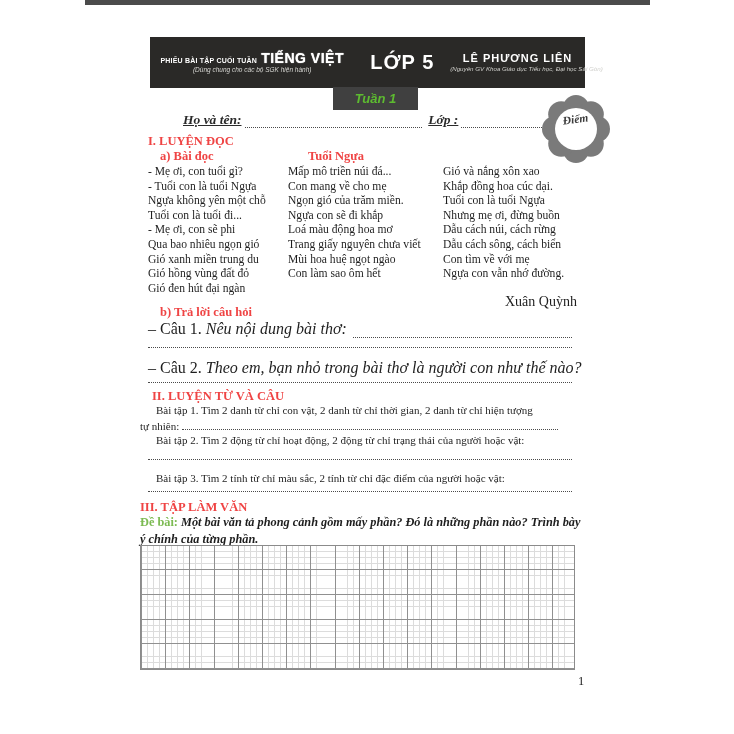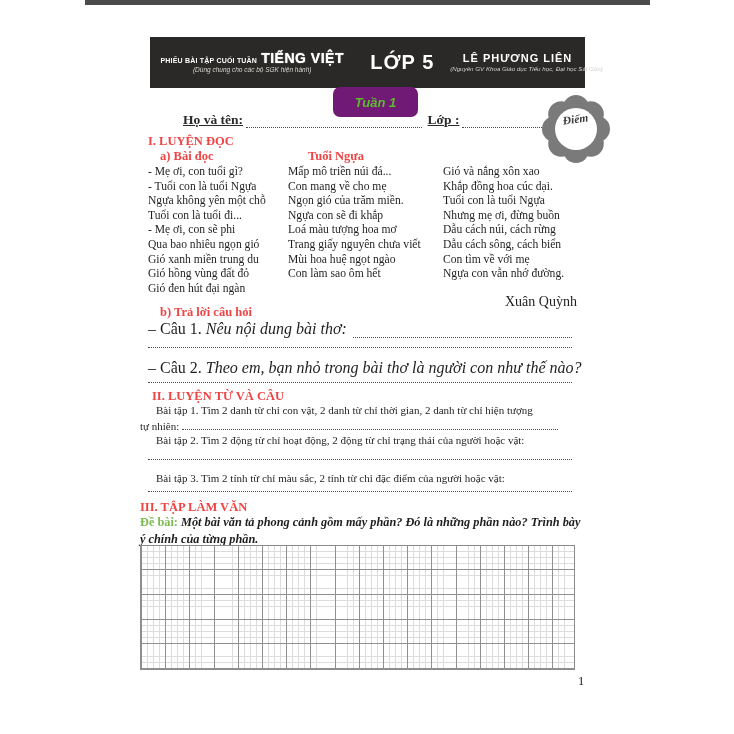--- a/index.html
+++ b/index.html
@@ -18,28 +18,28 @@
   .series-label{font-size:7px;font-weight:bold;letter-spacing:.2px;white-space:nowrap;}
   .series-logo{font-size:14px;font-weight:800;letter-spacing:.5px;white-space:nowrap;
                text-shadow:0 0 1px #fff;}
   .series-note{font-size:6.5px;font-style:italic;color:#d8d8d4;margin-top:2px;white-space:nowrap;}
   .hb-center{width:22%;text-align:center;font-size:20px;font-weight:900;letter-spacing:1px;white-space:nowrap;}
   .hb-right{width:31%;text-align:center;line-height:1.2;}
   .author-name{font-size:11px;font-weight:bold;letter-spacing:1px;white-space:nowrap;}
   .author-note{font-size:6.2px;font-style:italic;color:#cfcfcb;white-space:nowrap;}
 
   
-  .week-badge{left:333px;top:87px;width:85px;height:30px;background:#701a75;
+  .week-badge{left:333px;top:87px;width:85px;height:23px;background:#404040;
               display:flex;align-items:center;justify-content:center;
               font-family:"Liberation Sans","DejaVu Sans",sans-serif;
-              font-weight:bold;font-style:italic;font-size:13px;color:#5dbb30;border-radius:7px;}
+              font-weight:bold;font-style:italic;font-size:13px;color:#5dbb30;}
 
   
   .student-line{left:183px;top:112px;width:363px;display:flex;align-items:flex-end;
-                font-size:13.5px;font-weight:bold;color:#2a2a2a;}
+                font-size:13.5px;font-style:italic;font-weight:bold;color:#2a2a2a;}
   .script-label{text-decoration:underline;white-space:nowrap;padding-right:3px;}
   .dots{border-bottom:1.4px dotted #4a4a4a;height:12px;}
   .dots.grow2{flex:2.1;margin-right:6px;}
   .dots.grow1{flex:1;}
 
   
   .score-stamp{left:542px;top:95px;width:68px;height:68px;}
 
   
   .h-green{color:#ef4444;font-weight:bold;font-size:12.5px;white-space:nowrap;}
@@ -140,21 +140,21 @@
       <div>Qua bao nhiêu ngọn gió</div>
       <div>Gió xanh miền trung du</div>
       <div>Gió hồng vùng đất đỏ</div>
       <div>Gió đen hút đại ngàn</div>
     </div>
     <div class="poem-col col2">
       <div>Mấp mô triền núi đá...</div>
       <div>Con mang về cho mẹ</div>
       <div>Ngọn gió của trăm miền.</div>
       <div>Ngựa con sẽ đi khắp</div>
-      <div>Loá màu tượng hoa mơ</div>
+      <div>Loá màu động hoa mơ</div>
       <div>Trang giấy nguyên chưa viết</div>
       <div>Mùi hoa huệ ngọt ngào</div>
       <div>Con làm sao ôm hết</div>
     </div>
     <div class="poem-col col3">
       <div>Gió và nắng xôn xao</div>
       <div>Khắp đồng hoa cúc dại.</div>
       <div>Tuổi con là tuổi Ngựa</div>
       <div>Nhưng mẹ ơi, đừng buồn</div>
       <div>Dẫu cách núi, cách rừng</div>

